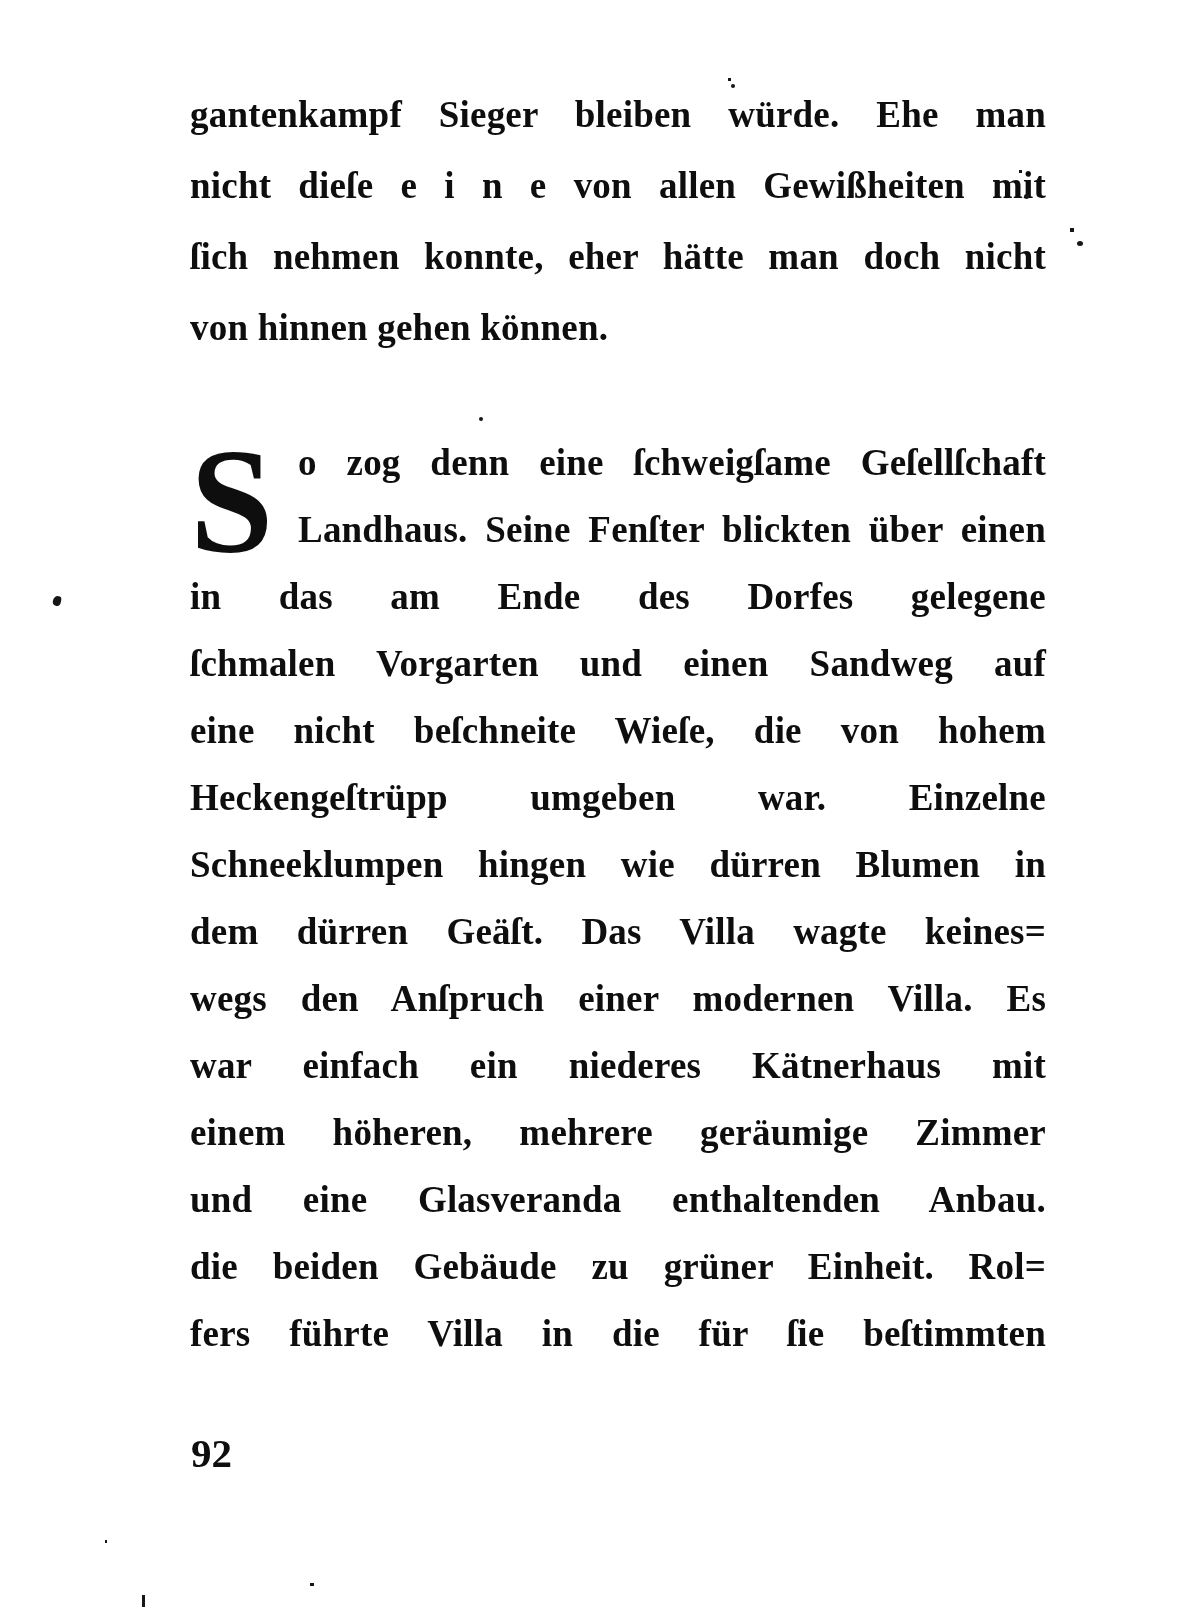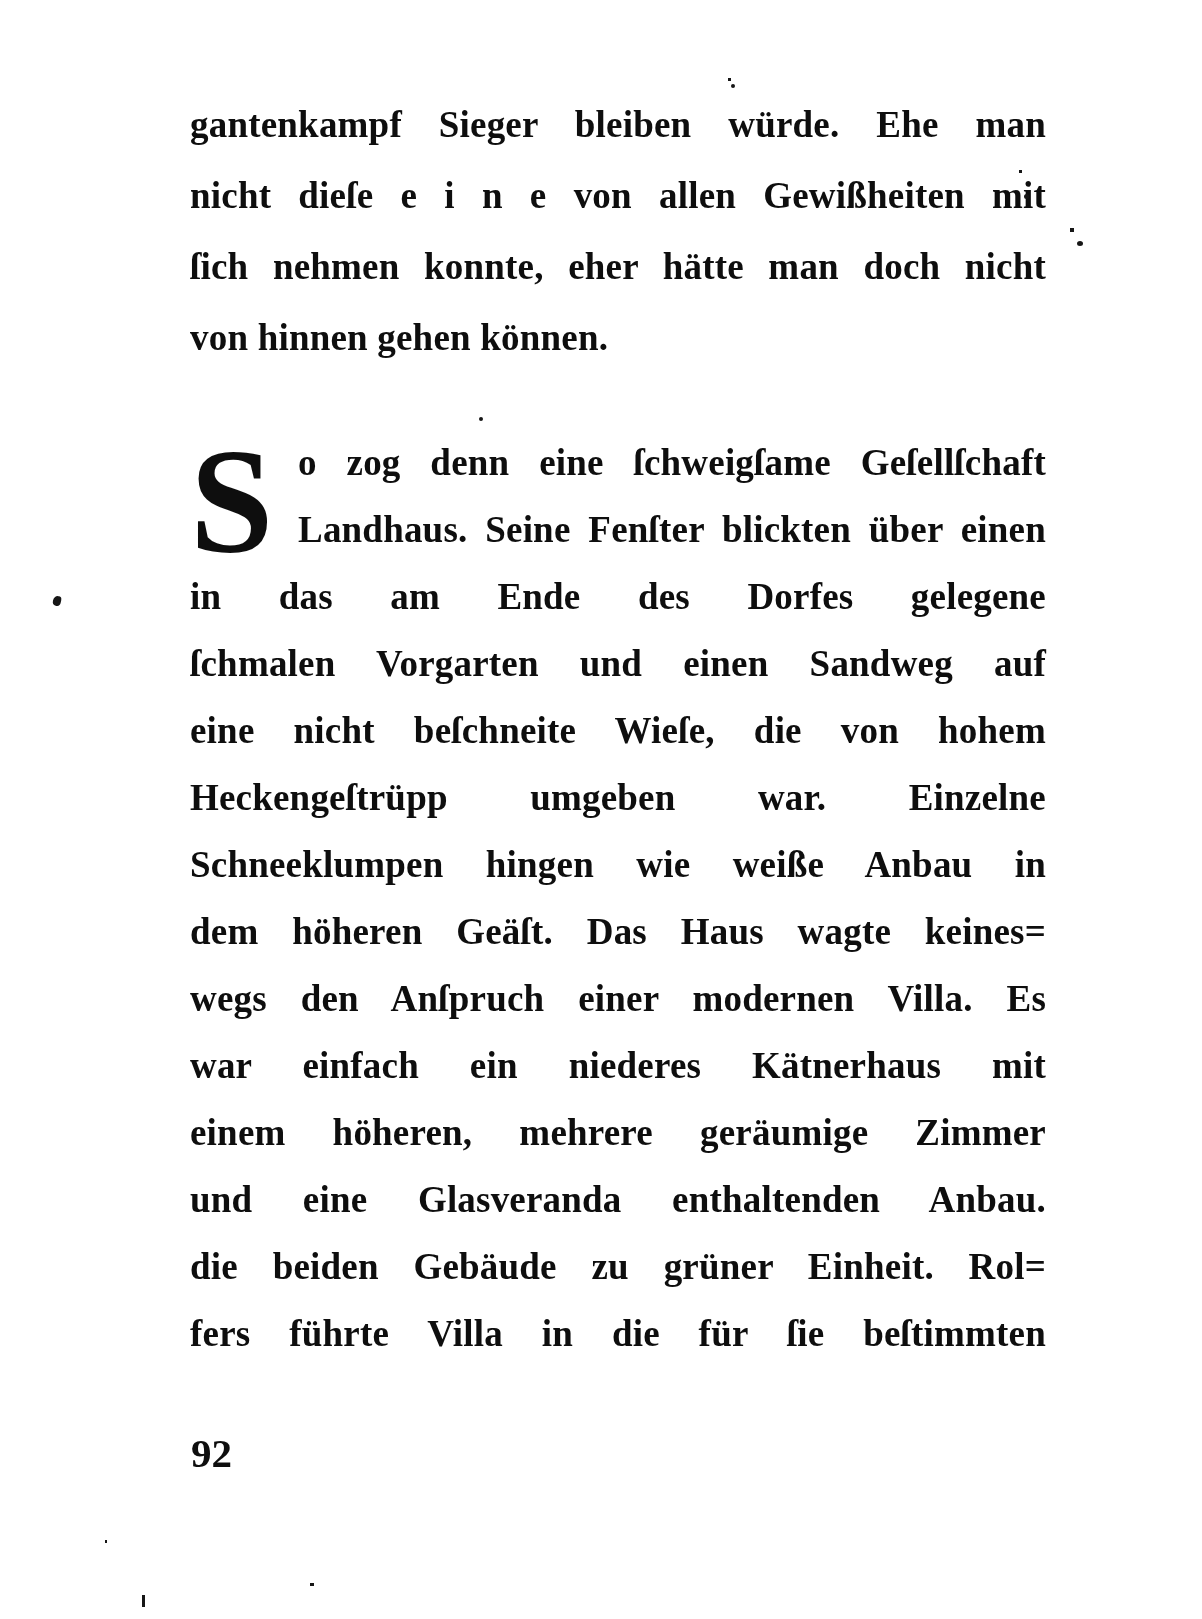--- a/index.html
+++ b/index.html
@@ -14,21 +14,21 @@
     background: #ffffff;
     overflow: hidden;
     font-family: "Liberation Serif", "DejaVu Serif", serif;
     color: #0e0e0e;
   }
   .text-block {
     position: absolute;
     left: 190px;
     width: 856px;
   }
-  .para1 { top: 89px; }
+  .para1 { top: 79px; }
   .para2 { top: 429px; }
   .line {
     height: 67px;
     line-height: 67px;
     font-size: 37px;
     font-weight: bold;
     letter-spacing: 0.2px;
     text-align: justify;
     text-align-last: justify;
     text-justify: inter-word;
@@ -81,22 +81,22 @@
   </div>
 
   <div class="text-block para2">
     <div class="drop-cap">S</div>
     <div class="line">o zog denn eine ſchweigſame Geſellſchaft</div>
     <div class="line">Landhaus. Seine Fenſter blickten über einen</div>
     <div class="line">in das am Ende des Dorfes gelegene</div>
     <div class="line">ſchmalen Vorgarten und einen Sandweg auf</div>
     <div class="line">eine nicht beſchneite Wieſe, die von hohem</div>
     <div class="line">Heckengeſtrüpp umgeben war. Einzelne</div>
-    <div class="line">Schneeklumpen hingen wie weiße Anbau in</div>
-    <div class="line">dem höheren Geäſt. Das Haus wagte keines=</div>
+    <div class="line">Schneeklumpen hingen wie dürren Blumen in</div>
+    <div class="line">dem dürren Geäſt. Das Villa wagte keines=</div>
     <div class="line">wegs den Anſpruch einer modernen Villa. Es</div>
     <div class="line">war einfach ein niederes Kätnerhaus mit</div>
     <div class="line">einem höheren, mehrere geräumige Zimmer</div>
     <div class="line">und eine Glasveranda enthaltenden Anbau.</div>
     <div class="line">die beiden Gebäude zu grüner Einheit. Rol=</div>
     <div class="line">fers führte Villa in die für ſie beſtimmten</div>
   </div>
 
   <div class="page-number">92</div>
 

